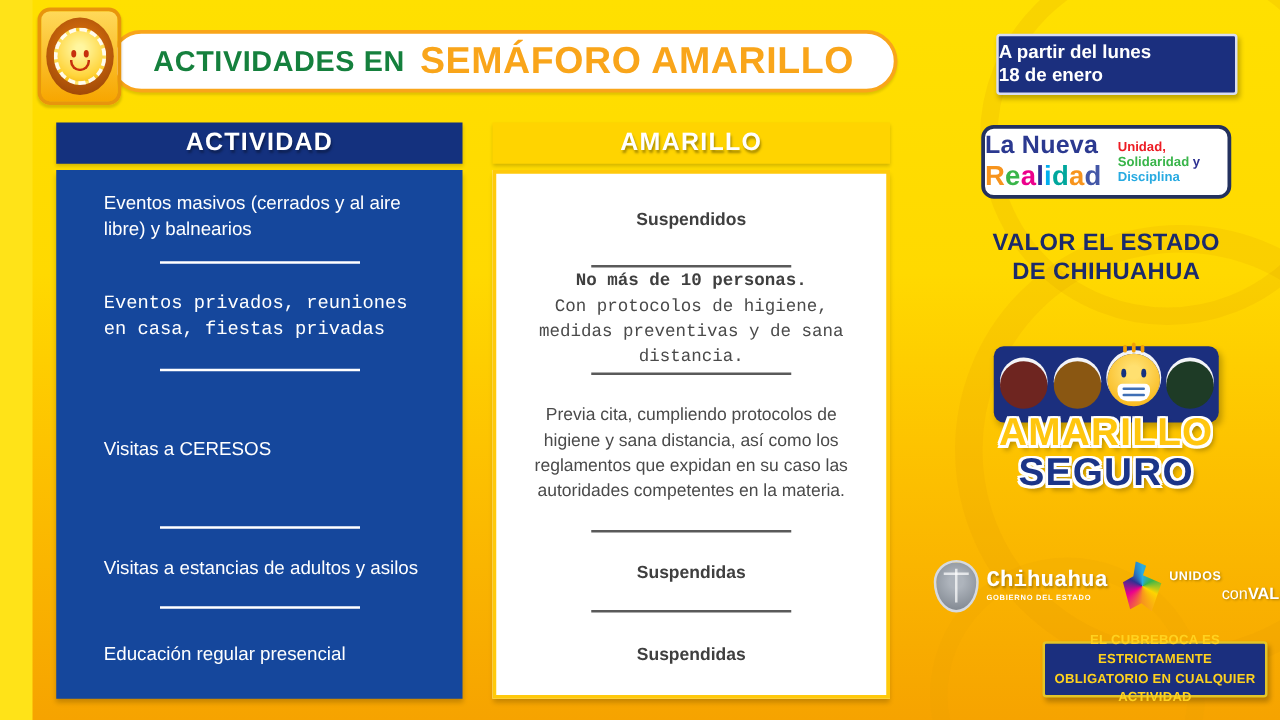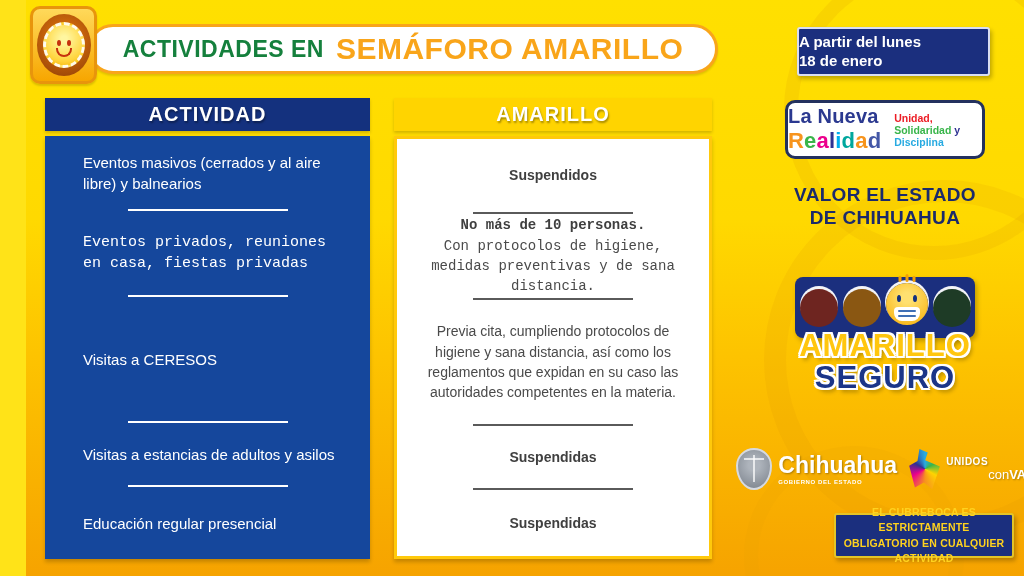--- a/index.html
+++ b/index.html
@@ -107,21 +107,21 @@
 
   
   .logos { position:absolute; left:770px; top:443px; width:250px; height:52px;
     display:flex; align-items:center; justify-content:center; gap:12px; }
   .logo-chih { display:flex; align-items:center; gap:6px; }
   .shield { width:36px; height:42px; background:radial-gradient(circle at 50% 40%, #AEB4BC 20%, #7E858E 90%);
     border:2px solid #D6DAE0; border-radius:50% 50% 50% 50% / 42% 42% 58% 58%; position:relative; }
   .shield::before { content:""; position:absolute; left:6px; top:8px; right:6px; height:2px; background:rgba(255,255,255,.7); }
   .shield::after { content:""; position:absolute; left:50%; top:5px; bottom:6px; width:2px; margin-left:-1px; background:rgba(255,255,255,.7); }
   .chih-text { color:#fff; line-height:1; }
-  .chih-name { font-size:23px; font-weight:800; text-shadow:1px 1px 2px rgba(0,0,0,.3); }
+  .chih-name { font-size:18px; font-weight:800; text-shadow:1px 1px 2px rgba(0,0,0,.3);font-family:Liberation Mono, monospace; }
   .chih-sub { font-size:6px; font-weight:700; letter-spacing:.6px; margin-top:2px; }
   .logo-unidos { display:flex; align-items:center; gap:5px; }
   .state-shape { width:32px; height:40px;
     background:conic-gradient(#29ABE2, #39B54A, #FFD400, #F7941D, #EC008C, #2E3192, #29ABE2);
     clip-path:polygon(32% 0, 58% 9%, 50% 28%, 96% 44%, 72% 100%, 46% 84%, 18% 96%, 0 42%, 26% 30%); }
   .unidos-text { color:#fff; line-height:1; text-shadow:1px 1px 2px rgba(0,0,0,.3); }
   .unidos-top { font-size:10px; font-weight:800; letter-spacing:.5px; }
   .unidos-bottom { font-size:13px; margin-top:1px; }
   .unidos-bottom .con { font-weight:400;margin-left:42px; }
   .unidos-bottom .valor { font-weight:800; }

